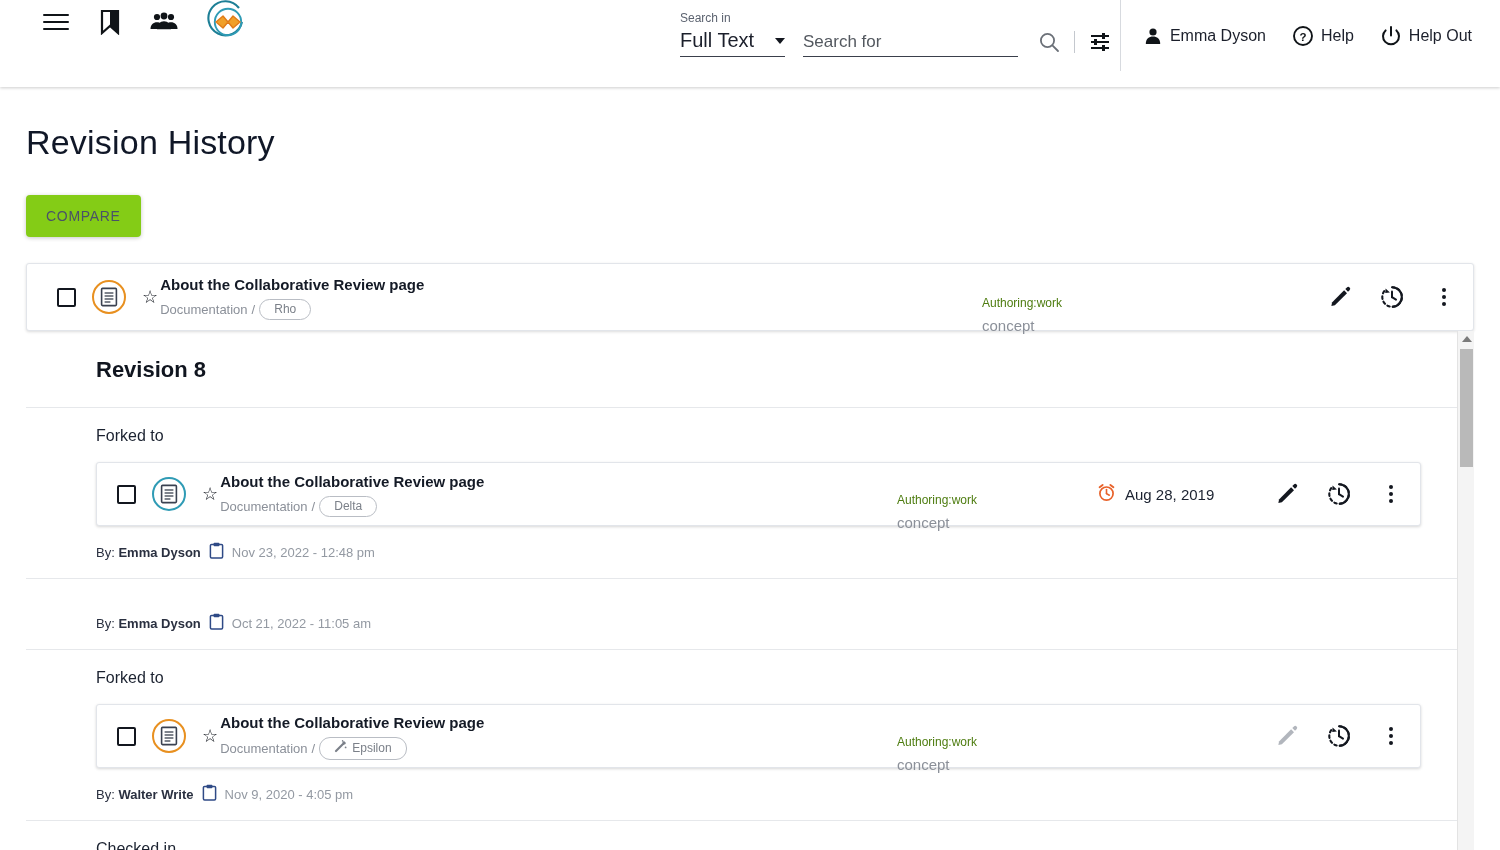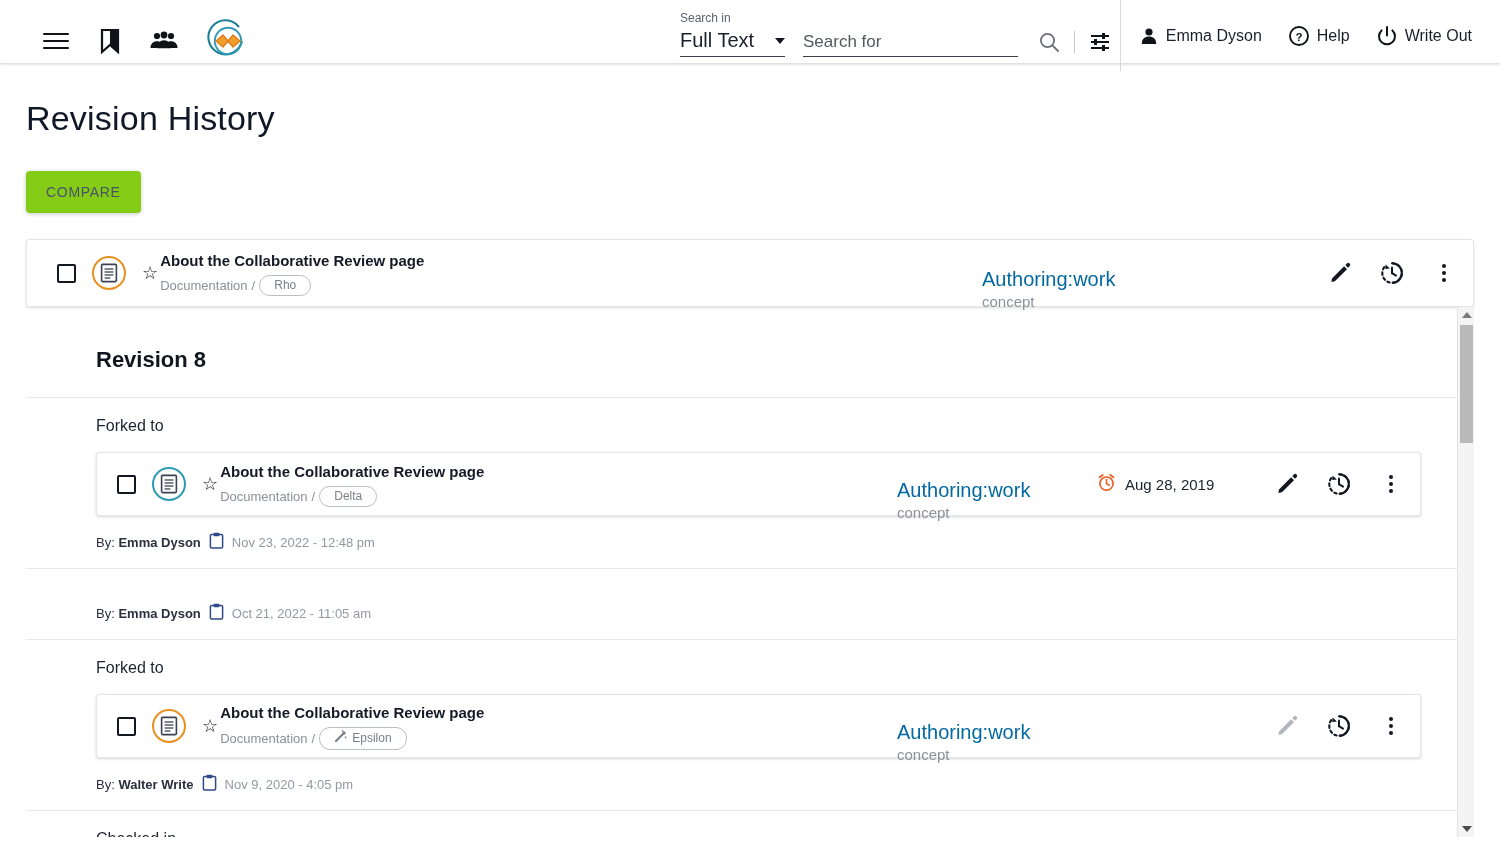--- a/index.html
+++ b/index.html
@@ -9,24 +9,24 @@
     height: 850px;
     background: #ffffff;
     font-family: "Liberation Sans", sans-serif;
     color: #1b1f2b;
     overflow: hidden;
   }
 
   
   .topbar {
     position: relative;
-    height: 63px;
+    height: 87px;
     background: #ffffff;
     display: flex;
-    align-items: flex-end;
+    align-items: flex-start;
     box-shadow: 0 1px 3px rgba(0,0,0,0.20);
     z-index: 20;
   }
 
   .nav-icons {
     display: flex;
     align-items: center;
     gap: 22px;
     padding-left: 40px;
   }
@@ -237,21 +237,21 @@
     gap: 5px;
     line-height: 15px;
     cursor: pointer;
   }
 
   .doc-meta {
     position: absolute;
     left: 955px;
   }
   .doc-card.nested .doc-meta { left: 800px; }
-  .meta-main { font-size: 20px; color: #0369a1; line-height: 20px; margin-top: 32px; }
+  .meta-main { font-size: 12px; color: #4d7c0f; line-height: 20px; margin-top: 32px; }
   .meta-sub { font-size: 15px; color: #8b9099; margin-top: 4px; }
 
   .doc-date {
     position: absolute;
     left: 1000px;
     display: flex;
     align-items: center;
     gap: 9px;
     font-size: 15px;
     color: #1b2230;
@@ -280,21 +280,21 @@
     height: 530px;
     display: flex;
   }
   .scroll-inner {
     flex: 1 1 auto;
     overflow: hidden;
     padding-right: 0;
   }
 
   .revision-head {
-    padding: 40px 0 24px 70px;
+    padding: 26px 0 24px 70px;
     font-size: 22px;
     font-weight: bold;
     color: #10151f;
   }
 
   .event {
     border-top: 1px solid #e6e8eb;
     padding: 18px 0 16px 70px;
   }
   .event-title {
@@ -446,21 +446,21 @@
         <text x="11" y="15.6" font-size="11.5" font-family="Liberation Sans, sans-serif" text-anchor="middle" fill="#101418" font-weight="bold">?</text>
       </svg>
       <span>Help</span>
     </div>
 
     <div class="acct-item">
       <svg width="22" height="22" viewBox="0 0 22 22">
         <path d="M5.6 5.4 A8 8 0 1 0 16.4 5.4" fill="none" stroke="#101418" stroke-width="2" stroke-linecap="round"></path>
         <line x1="11" y1="2" x2="11" y2="10.5" stroke="#101418" stroke-width="2" stroke-linecap="round"></line>
       </svg>
-      <span>Write Out</span>
+      <span>Help Out</span>
     </div>
   </div>
 </div>
 
 <div class="page">
 
   <div class="page-title">Revision History</div>
 
   <div class="compare-row">
     <button class="compare-btn">COMPARE</button>

